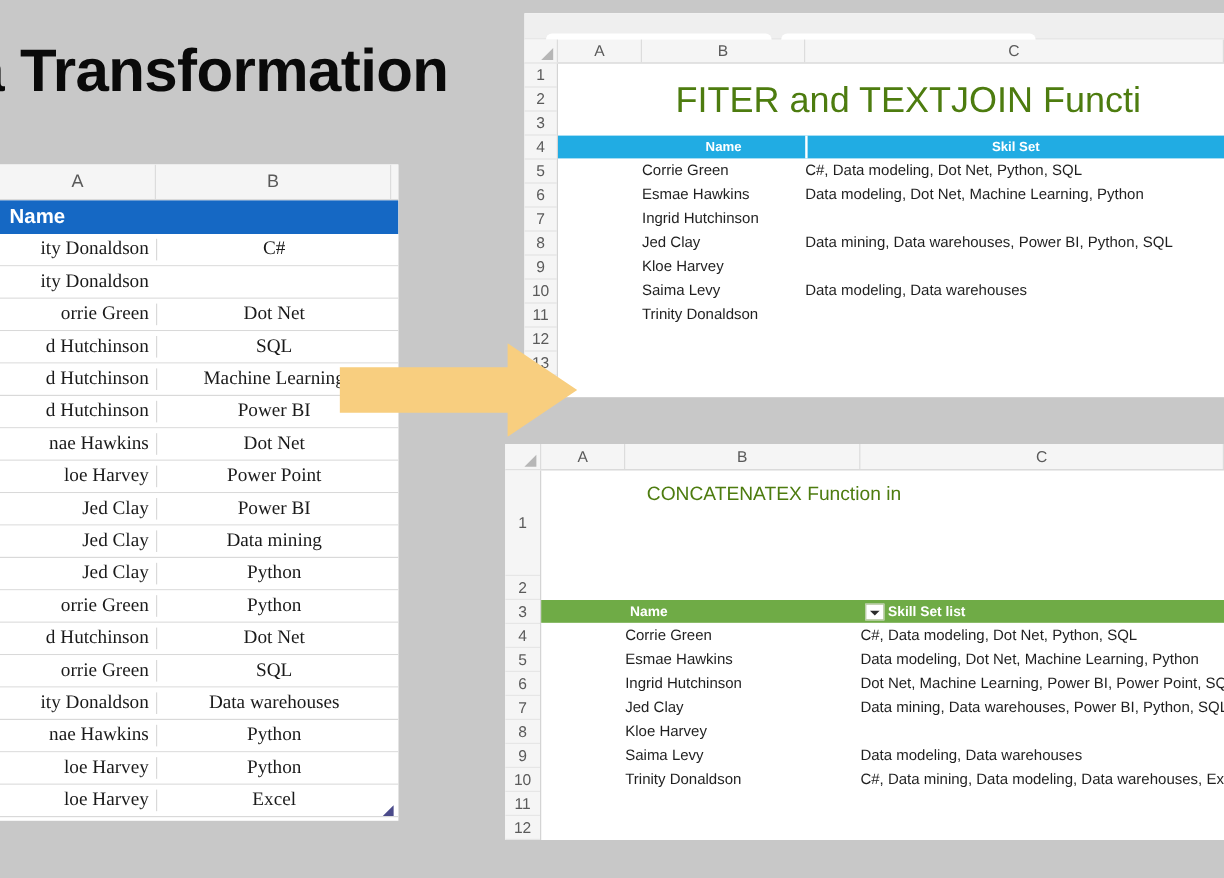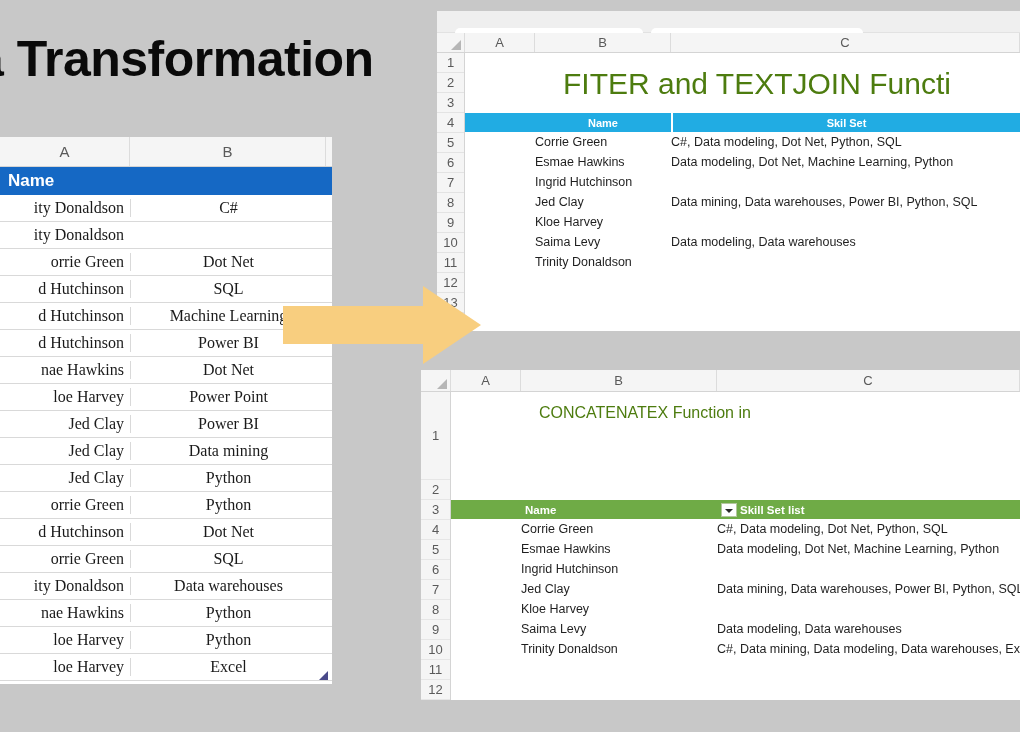--- a/index.html
+++ b/index.html
@@ -487,20 +487,21 @@
             <div class="c bcol-c">C#, Data modeling, Dot Net, Python, SQL</div>
           </div>
           <div class="r">
             <div class="c bcol-a"></div>
             <div class="c bcol-b">Esmae Hawkins</div>
             <div class="c bcol-c">Data modeling, Dot Net, Machine Learning, Python</div>
           </div>
           <div class="r">
             <div class="c bcol-a"></div>
             <div class="c bcol-b">Ingrid Hutchinson</div>
+            <div class="c bcol-c">Dot Net, Machine Learning, Power BI, Power Point, SQ</div>
           </div>
           <div class="r">
             <div class="c bcol-a"></div>
             <div class="c bcol-b">Jed Clay</div>
             <div class="c bcol-c">Data mining, Data warehouses, Power BI, Python, SQL</div>
           </div>
           <div class="r">
             <div class="c bcol-a"></div>
             <div class="c bcol-b">Kloe Harvey</div>
           </div>

